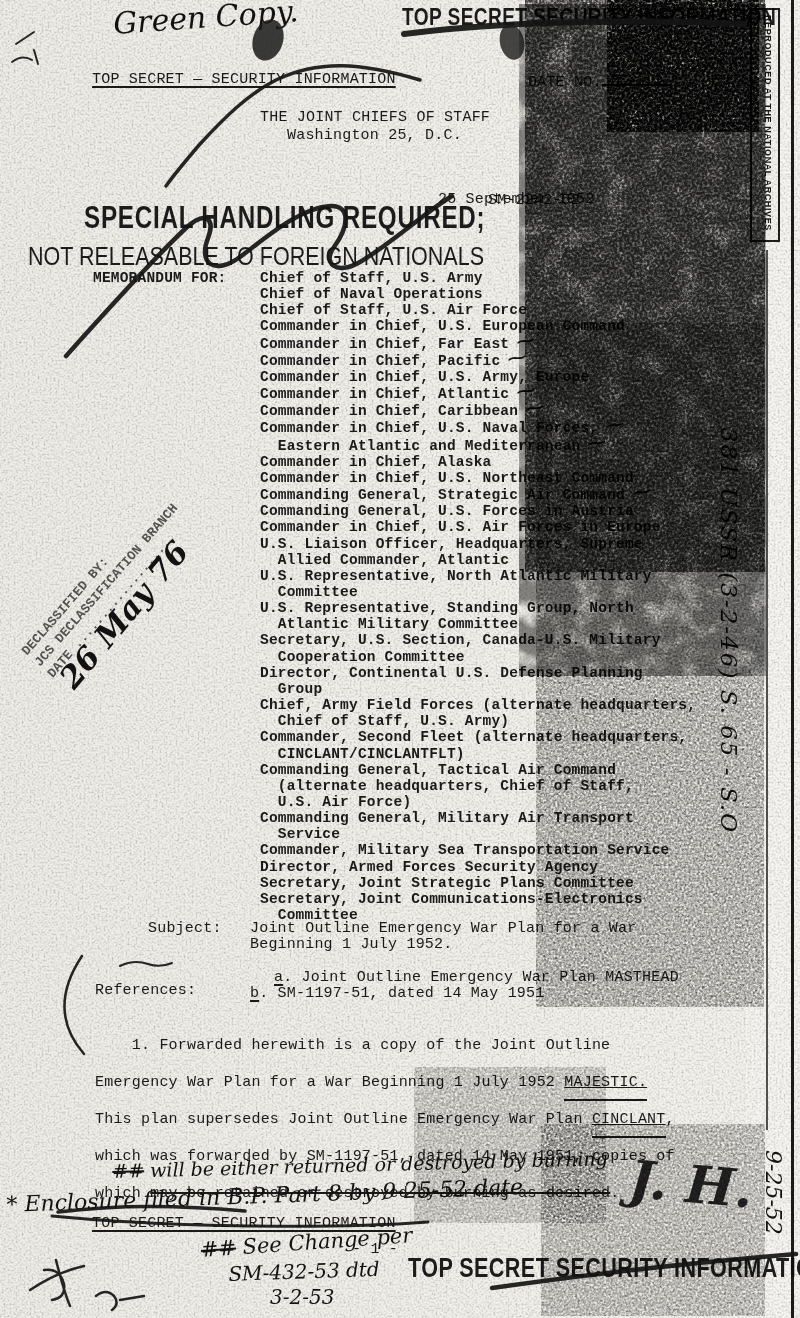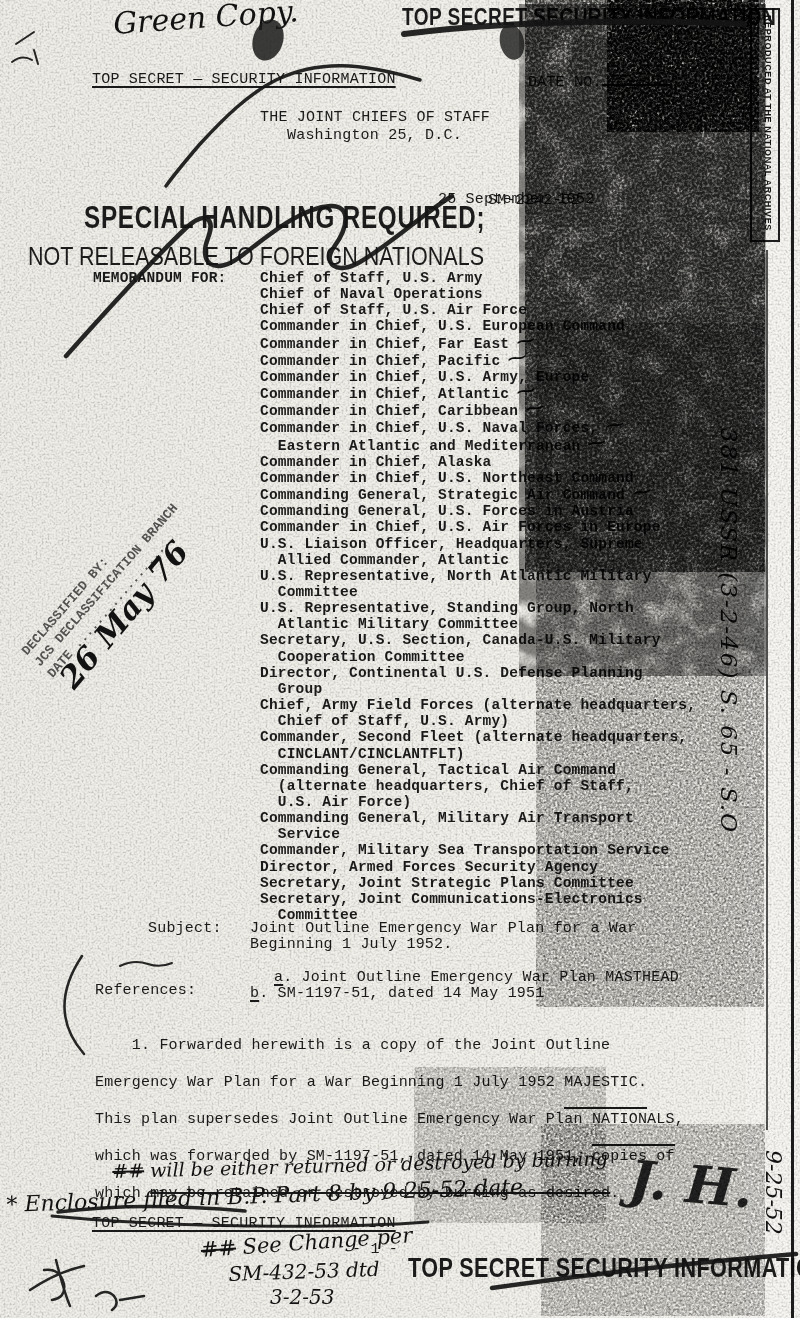--- a/index.html
+++ b/index.html
@@ -9,21 +9,21 @@
     font-family:"Liberation Mono", monospace;
   }
   
   .tw {
     position:absolute; font-family:"Liberation Mono", monospace;
     font-size:15px; color:#1b1b1b; letter-spacing:0.2px;
     white-space:pre; line-height:16.2px;
   }
   .tw-list { font-size:14.5px; line-height:16.15px;font-weight:bold; }
   .u { text-decoration:underline; text-underline-offset:3px; text-decoration-thickness:1.5px; }
-  .cw { border-bottom:2px solid #1a1a1a; padding-bottom:16px; }
+  .cw { border-bottom:2px solid #1a1a1a; padding-bottom:8px;text-decoration:underline; }
   .strike-type { text-decoration:line-through; text-decoration-thickness:2px; }
   
   .stamp {
     position:absolute; font-family:"Liberation Sans", sans-serif; font-weight:700;
     color:#0e0e0e; white-space:nowrap; transform-origin:0 0; opacity:0.93;
   }
   
   .hand {
     position:absolute; font-family:"DejaVu Serif", serif; font-style:italic;
     color:#131313; white-space:nowrap; transform-origin:0 0;
@@ -94,21 +94,21 @@
 
   <div class="tw" style="left:148px; top:921px;">Subject:</div>
   <div class="tw" style="left:250px; top:921px;"><span>Joint Outline Emergency War Plan for a War</span><br><span>Beginning 1 July 1952.</span></div>
 
   <div class="tw" style="left:95px; top:972px;margin-top:11px;">References:</div>
   <div class="tw" style="left:266px; top:970px;margin-left:8px;"><span class="u">a</span><span>. Joint Outline Emergency War Plan MASTHEAD</span></div>
   <div class="tw" style="left:250px; top:986px;"><span class="u">b</span><span>. SM-1197-51, dated 14 May 1951</span></div>
 
   <div class="tw" style="left:95px; top:1038px;text-align:center;">    1. Forwarded herewith is a copy of the Joint Outline</div>
   <div class="tw" style="left:95px; top:1075px;"><span>Emergency War Plan for a War Beginning 1 July 1952 </span><span class="cw">MAJESTIC.</span></div>
-  <div class="tw" style="left:95px; top:1112px;"><span>This plan supersedes Joint Outline Emergency War Plan </span><span class="cw">NATIONALS</span><span>,</span></div>
+  <div class="tw" style="left:95px; top:1112px;"><span>This plan supersedes Joint Outline Emergency War Plan </span><span class="cw">CINCLANT</span><span>,</span></div>
   <div class="tw" style="left:95px; top:1149px;">which was forwarded by SM-1197-51, dated 14 May 1951, copies of</div>
 
   <div class="hand" style="left:112px; top:1160px; font-size:19px; transform:rotate(-1.5deg);"><span class="hand-struck">##</span><span> will be either returned or destroyed by burning</span></div>
 
   <div class="tw" style="left:95px; top:1186px;"><span>which </span><span class="strike-type">may be retained or destroyed by burning as desired</span><span>.</span></div>
 
   <div class="hand" style="left:6px; top:1192px; font-size:22px; transform:rotate(-2deg);">* Enclosure filed in B.P. Part 8 by 9-25-52 date</div>
 
   <div class="tw u" style="left:92px; top:1216px;">TOP SECRET — SECURITY INFORMATION</div>
 

